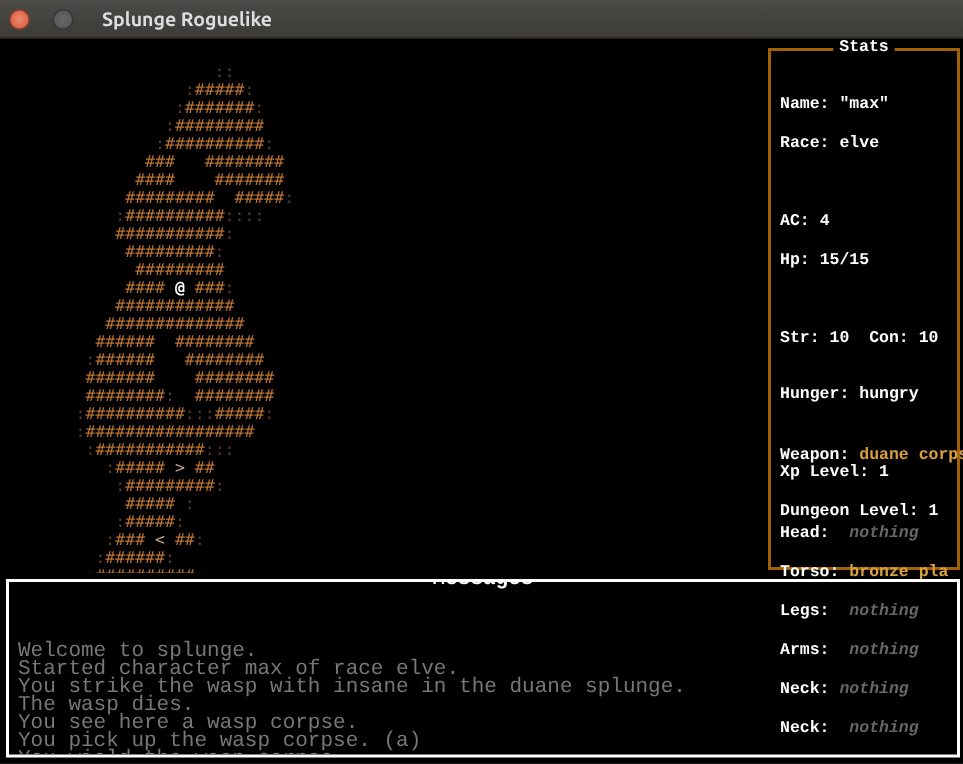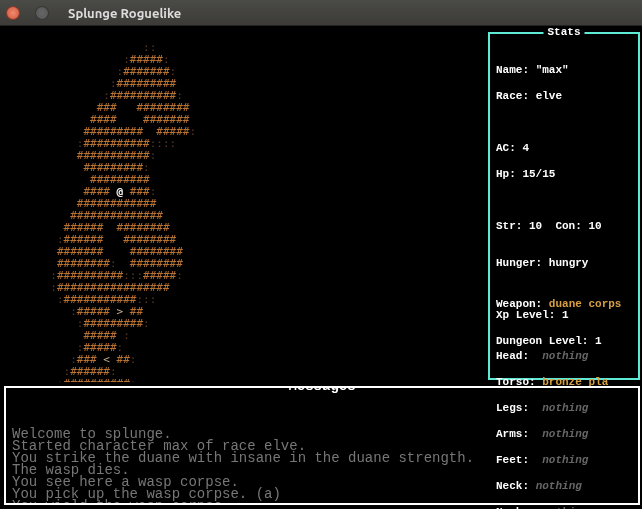--- a/index.html
+++ b/index.html
@@ -38,22 +38,22 @@
     white-space:pre;
     overflow:hidden;
   }
   .map .at { color:#fff; font-weight:bold;}
   .map .chev { color:#c8b090;}
   .map .dim { color:#5a3a22;}
 
   
   .stats {
     position:absolute; right:2px; top:6px;
-    width:152px; height:348px;
-    border:2px solid #5eead4;
+    width:128px; height:348px;
+    border:2px solid #a16207;
     padding:4px 6px;
     color:#fff;
     font-weight:bold;
     white-space:pre;
     font-size:11px; line-height:13px;
   }
   .stats .hdr {
     position:absolute; top:-8px; left:50%; transform:translateX(-50%);
     background:#000; padding:0 4px; color:#fff;
   }
@@ -99,30 +99,29 @@
 <span class="row"> </span>
 <span class="row"><span>Str:</span> <span>10</span>  <span>Con:</span> <span>10</span></span>
 <span class="row"> </span>
 <span class="row"> </span>
 <span class="row"><span>Weapon:</span> <span class="gold">duane corps</span></span>
 <span class="row"> </span>
 <span class="row"><span>Head:</span>  <span class="dimt">nothing</span></span>
 <span class="row"><span>Torso:</span> <span class="gold">bronze pla</span></span>
 <span class="row"><span>Legs:</span>  <span class="dimt">nothing</span></span>
 <span class="row"><span>Arms:</span>  <span class="dimt">nothing</span></span>
-<span class="row"><span>Feet:</span>  <span class="dimt">nothing</span></span>
 <span class="row"><span>Neck:</span> <span class="dimt">nothing</span></span>
 <span class="row"><span>Neck:</span>  <span class="dimt">nothing</span></span>
     <div style="position:absolute;left:6px;right:7px;bottom:4px;">
 <span class="row"><span>Hunger:</span> <span>hungry</span></span>
 <span class="row"> </span>
 <span class="row"><span>Xp Level:</span> <span>1</span></span>
 <span class="row"><span>Dungeon Level:</span> <span>1</span></span>
     </div>
   </div>
 
   <div class="msgs">
     <span class="hdr">Messages</span>
-    <div id="msglines"><div>Welcome to splunge.</div><div>Started character max of race elve.</div><div>You strike the duane with insane in the duane strength.</div><div>The wasp dies.</div><div>You see here a wasp corpse.</div><div>You pick up the wasp corpse. (a)</div><div>You wield the wasp corpse.</div></div>
+    <div id="msglines"><div>Welcome to splunge.</div><div>Started character max of race elve.</div><div>You strike the wasp with insane in the duane splunge.</div><div>The wasp dies.</div><div>You see here a wasp corpse.</div><div>You pick up the wasp corpse. (a)</div><div>You wield the wasp corpse.</div></div>
     
   </div>
 
 </div>
 
 </body></html>

